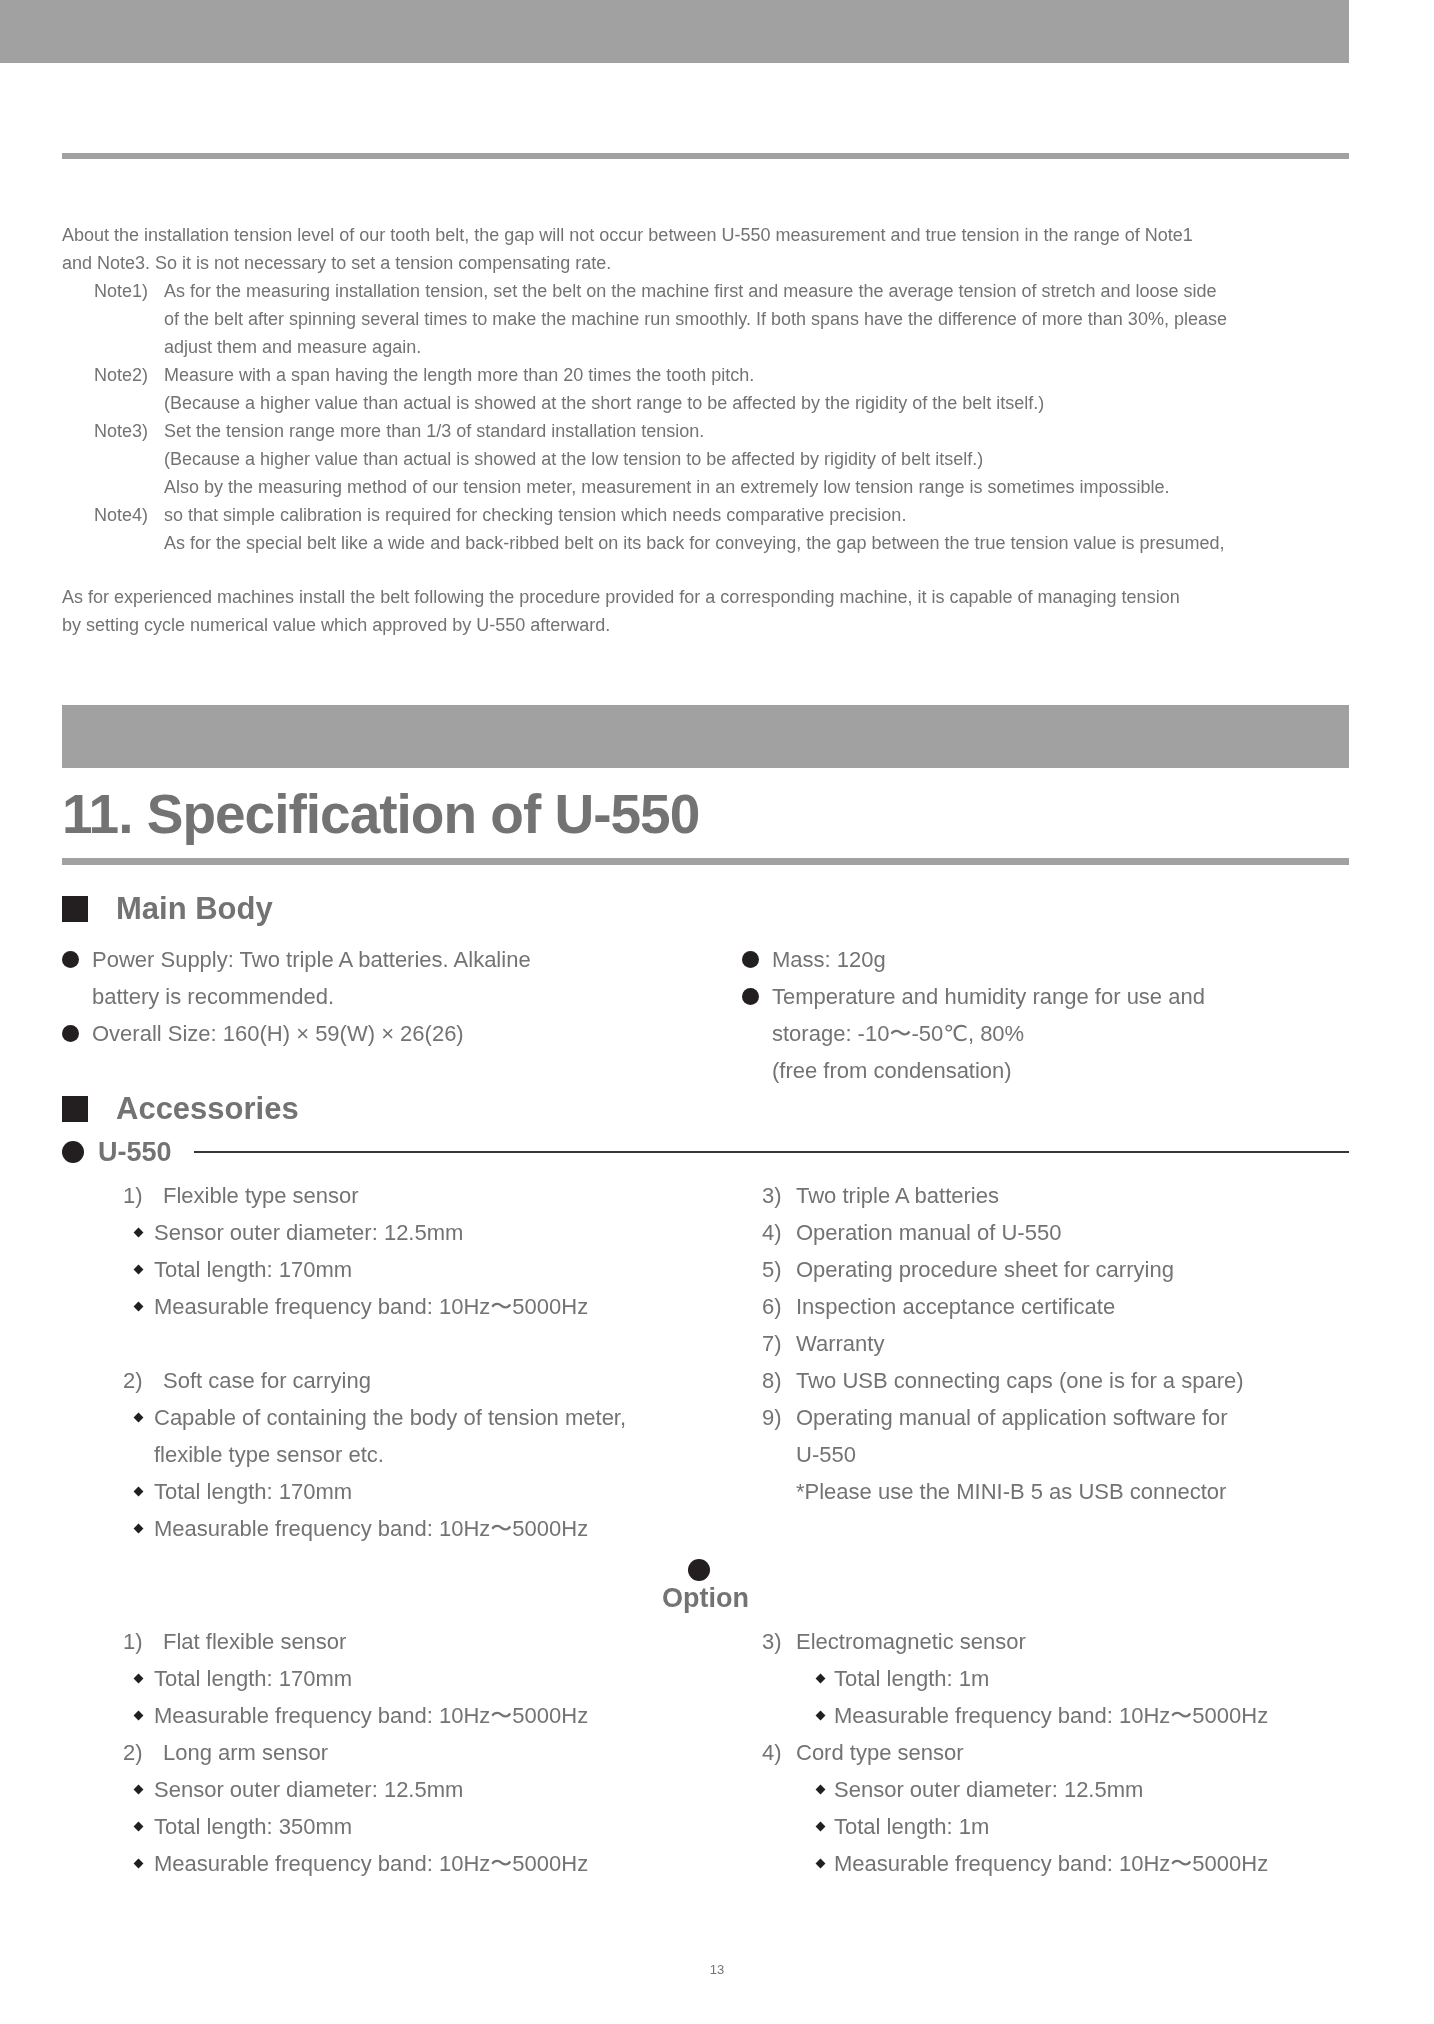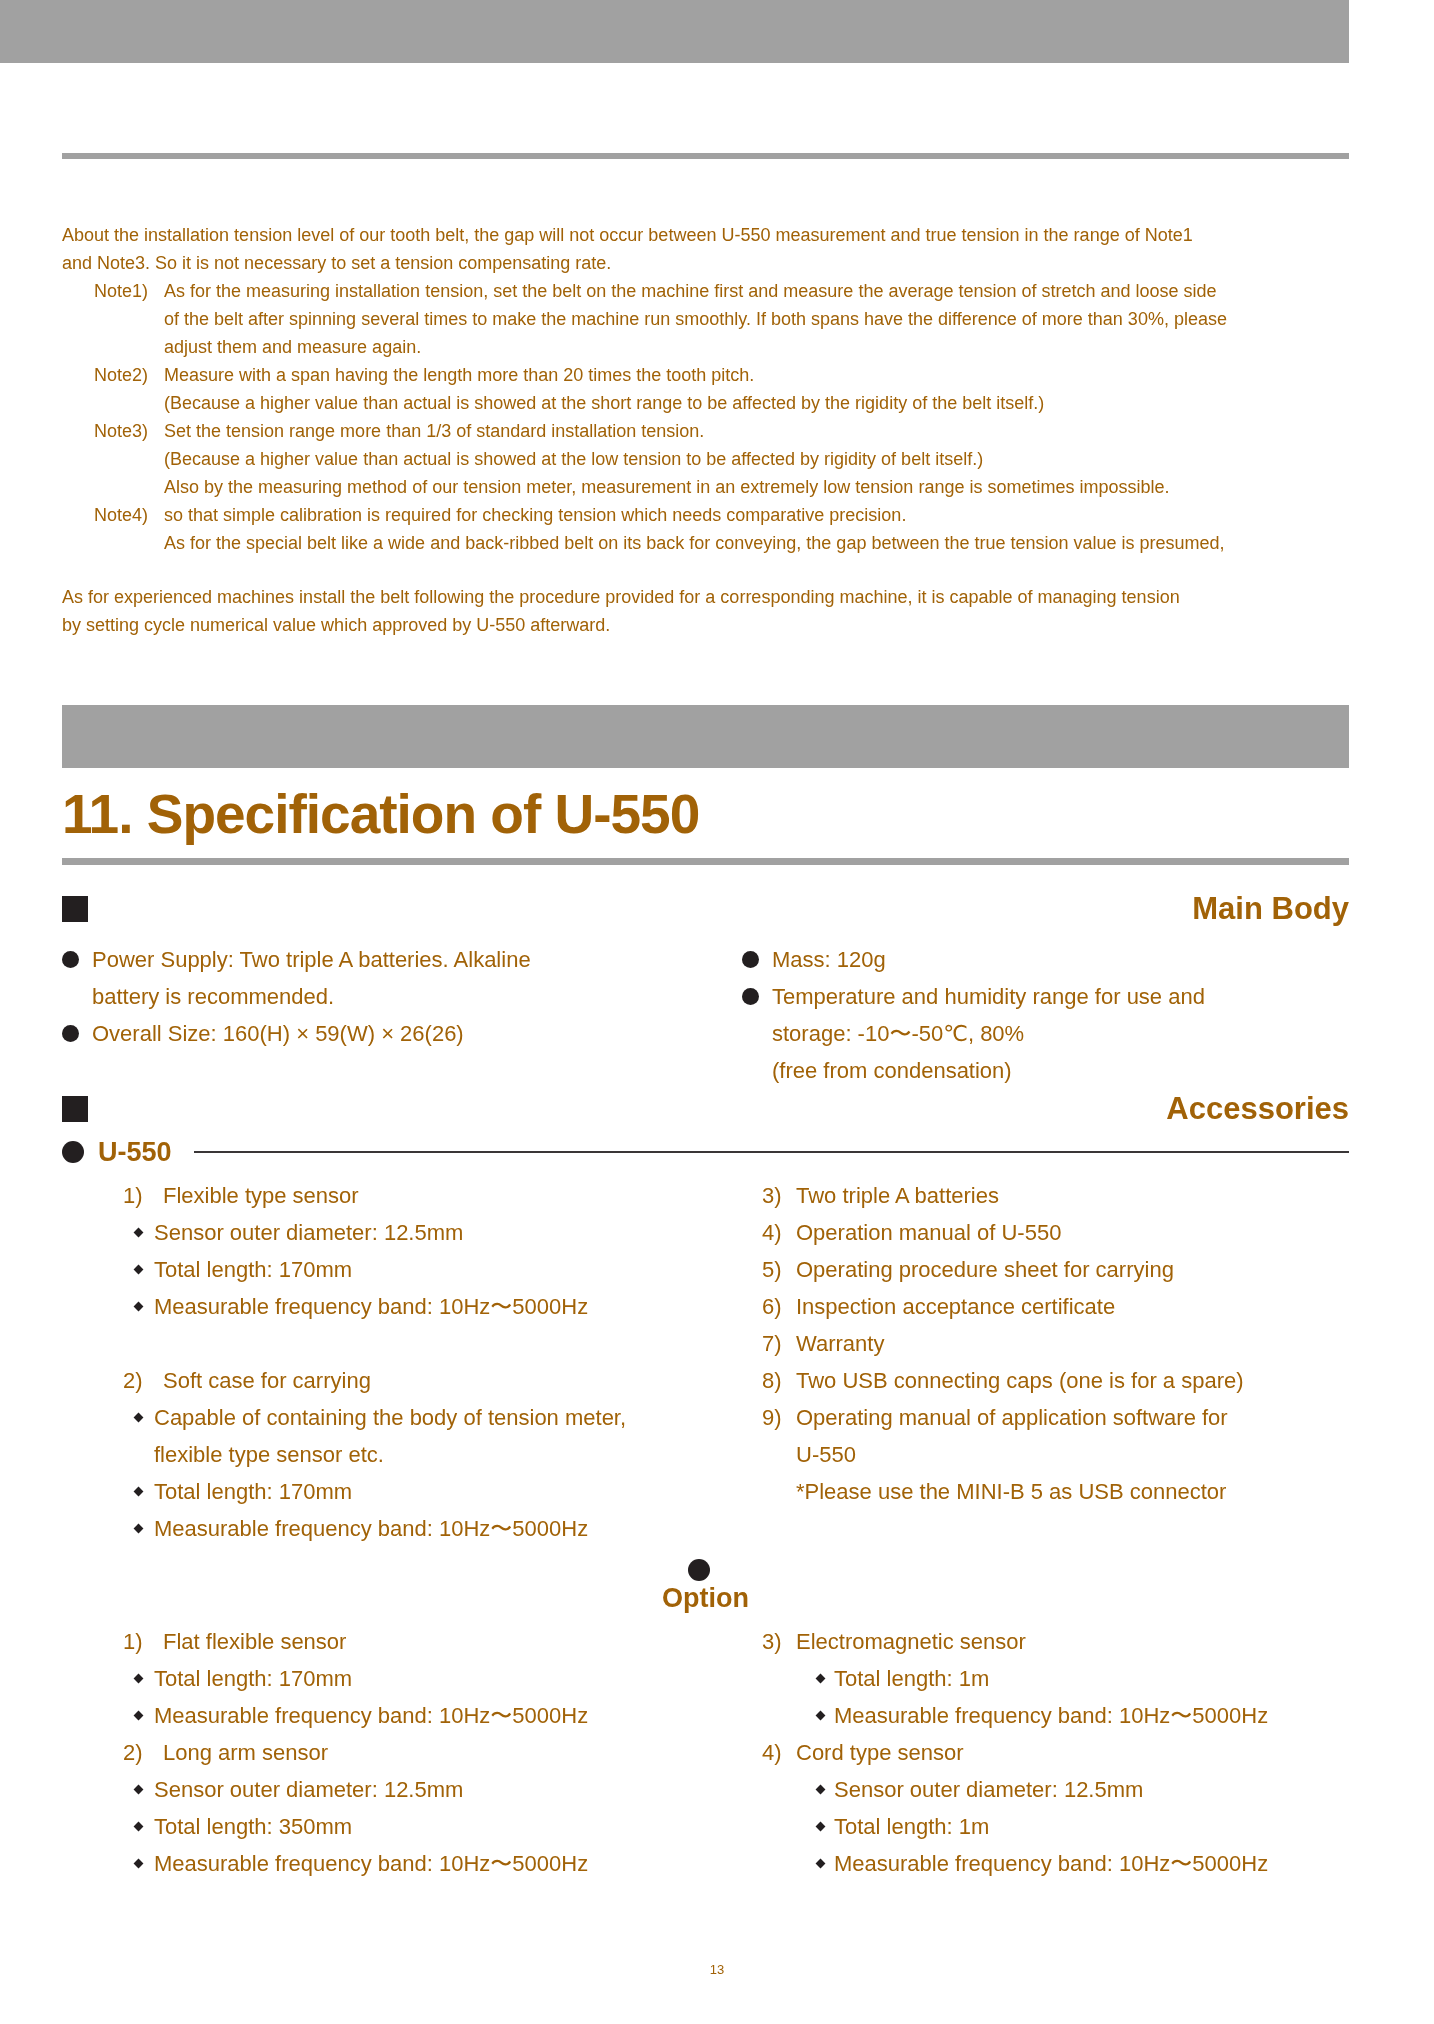--- a/index.html
+++ b/index.html
@@ -1,35 +1,35 @@
 <!DOCTYPE html>
 <html><head>
 <meta charset="utf-8">
 <style>
   html,body{margin:0;padding:0;background:#ffffff;}
   .page{
     width:1434px;height:2024px;position:relative;overflow:hidden;
-    background:#ffffff;color:#a16207;
+    background:#ffffff;color:#737373;
     font-family:"Liberation Sans","DejaVu Sans",sans-serif;
   }
   .top-bar{width:1349px;height:63px;background:#a1a1a1;}
   .rule-thin{margin:90px 85px 0 62px;height:6px;background:#a1a1a1;}
 
   .intro{margin:62px 85px 0 62px;font-size:18px;line-height:28px;}
   .line{white-space:nowrap;}
   .note{position:relative;padding-left:102px;}
   .note-label{position:absolute;left:32px;top:0;}
   .para2{margin-top:26px;}
 
   .band{margin:66px 85px 0 62px;height:63px;background:#a1a1a1;}
   .sec-title{margin:10px 85px 8px 62px;font-size:55px;line-height:72px;font-weight:bold;letter-spacing:-1px;}
   .rule2{margin:4px 85px 0 62px;height:7px;background:#a1a1a1;}
 
   .h2{display:flex;align-items:center;gap:28px;margin:26px 85px 0 62px;
-      font-size:31px;line-height:36px;font-weight:bold;justify-content:space-between;}
+      font-size:31px;line-height:36px;font-weight:bold;}
   .h2.tight{margin-top:2px;}
   .sq{width:26px;height:26px;background:#231f20;flex:0 0 auto;}
 
   .cols{display:flex;margin:14px 85px 0 62px;font-size:22px;line-height:37px;}
   .col-l{width:680px;flex:0 0 auto;}
   .col-r{flex:1;min-width:0;}
   .bullet-row{position:relative;padding-left:30px;}
   .dot{position:absolute;left:0;top:10px;width:17px;height:17px;border-radius:50%;background:#231f20;}
 
   .h3{display:flex;align-items:center;margin:8px 85px 0 62px;

